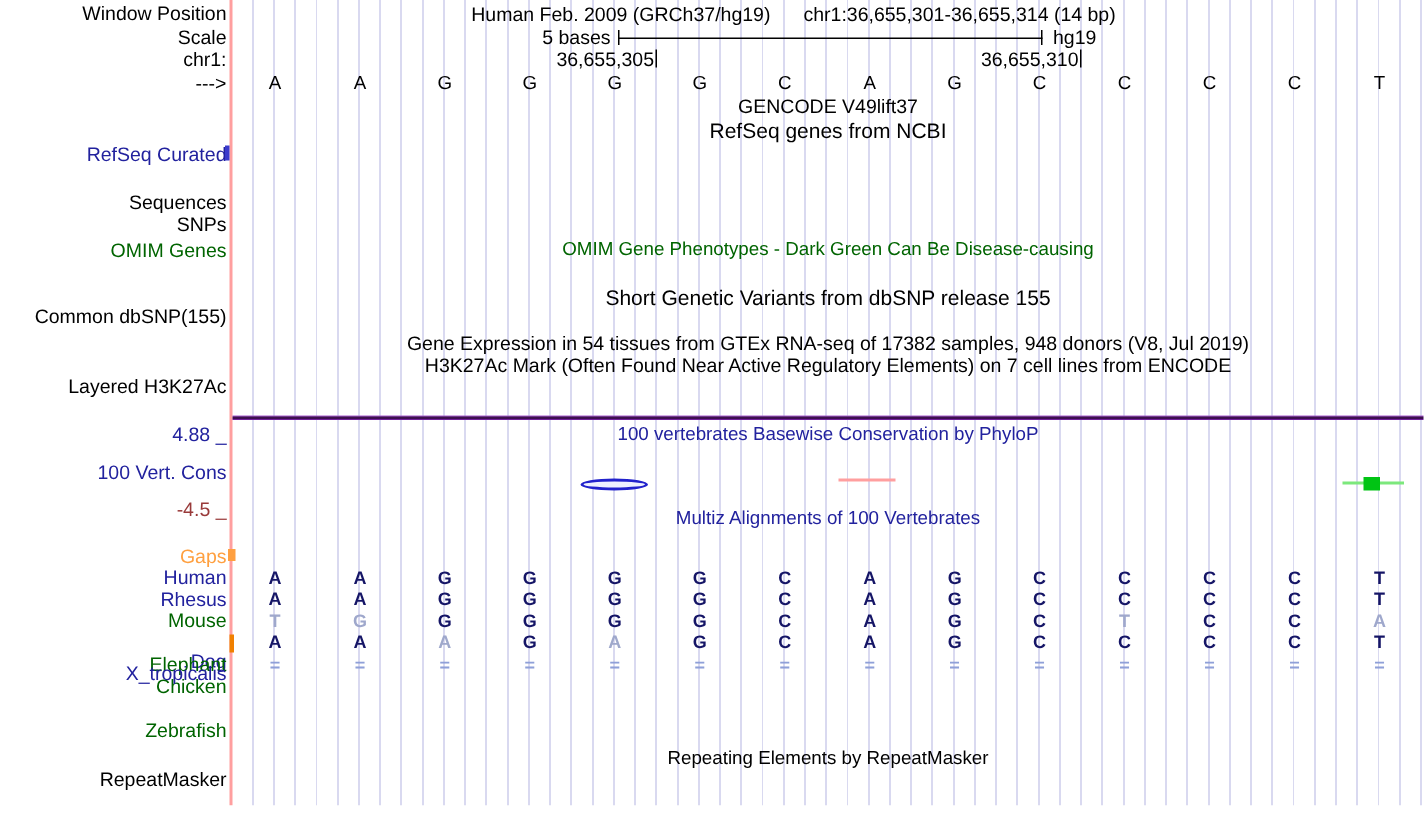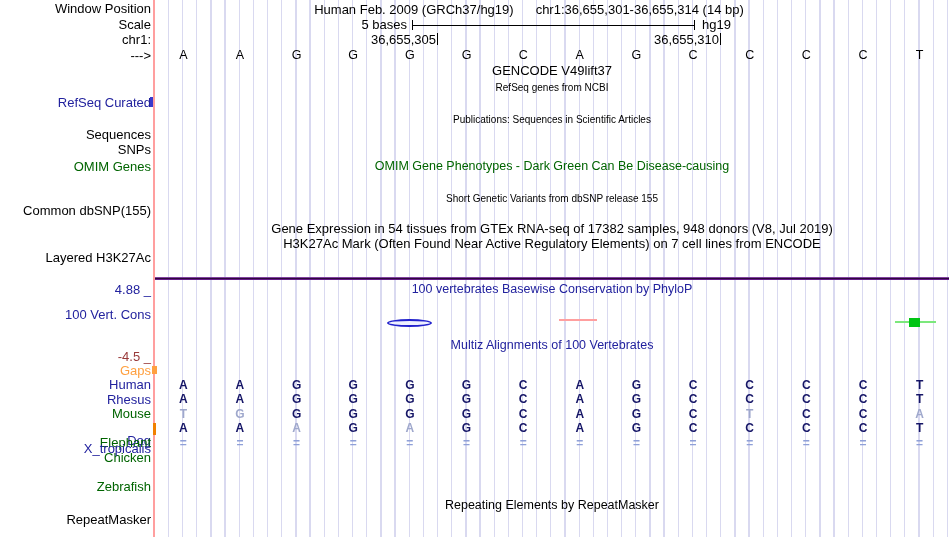--- a/index.html
+++ b/index.html
@@ -8,21 +8,21 @@
   
   .grid{position:absolute;left:155px;top:0;width:794px;height:543px;
         background:repeating-linear-gradient(90deg,transparent 0px,transparent 12.86px,#d9d9f0 12.86px,#d9d9f0 14.16px);}
   .pink-border{position:absolute;left:153px;top:0;width:2px;height:543px;background:#ff9f9f;}
   
   .lbl{position:absolute;right:799px;white-space:nowrap;font-size:13px;line-height:13px;}
   .c-blue{color:#22229e}.c-green{color:#006400}.c-orange{color:#ffa040}
   .c-maroon{color:#993a3a}.c-black{color:#000}
   
   .ct{position:absolute;left:155px;width:794px;text-align:center;white-space:nowrap;line-height:13px;}
-  .f13{font-size:13px}.f12{font-size:12.5px}.f11{font-size:10px}
+  .f13{font-size:13px}.f12{font-size:12.5px}.f11{font-size:14px}
   .hdr{position:absolute;left:155px;width:748px;text-align:center;top:2px;font-size:13px;white-space:nowrap;}
   .hdr .gap{margin-left:22px;}
   
   .rt{position:absolute;text-align:right;font-size:13px;line-height:13px;white-space:nowrap;}
   .tick{position:absolute;width:1px;background:#000;}
   .hline{position:absolute;height:1px;background:#000;}
   
   .bcell{position:absolute;width:56.64px;text-align:center;font-size:12.5px;line-height:13px;color:#000;}
   .acell{position:absolute;width:56.64px;text-align:center;font-size:12px;font-weight:bold;line-height:14px;color:#151566;}
   .acell.faded{color:#9fa8cc;}
@@ -84,21 +84,20 @@
       <span class="bcell" style="left: 623.04px;">C</span>
       <span class="bcell" style="left: 679.68px;">C</span>
       <span class="bcell" style="left: 736.32px;">T</span>
     </div>
 
   <div class="ct f13" style="top:64px">GENCODE V49lift37</div>
   <div class="ct f11" style="top:81px">RefSeq genes from NCBI</div>
   <span class="lbl c-blue" style="top:96px">RefSeq Curated</span>
   <div class="mark-blue"></div>
 
-  <div class="ct f11" style="top:113px">Publications: Sequences in Scientific Articles</div>
   <span class="lbl c-black" style="top:128px">Sequences</span>
   <span class="lbl c-black" style="top:143px">SNPs</span>
 
   <span class="lbl c-green" style="top:160px">OMIM Genes</span>
   <div class="ct f12 c-green" style="top:160px">OMIM Gene Phenotypes - Dark Green Can Be Disease-causing</div>
 
   <div class="ct f11" style="top:192px">Short Genetic Variants from dbSNP release 155</div>
   <span class="lbl c-black" style="top:204px">Common dbSNP(155)</span>
 
   <div class="ct f13" style="top:222px">Gene Expression in 54 tissues from GTEx RNA-seq of 17382 samples, 948 donors (V8, Jul 2019)</div>
@@ -106,21 +105,21 @@
   <span class="lbl c-black" style="top:251px">Layered H3K27Ac</span>
 
   <div class="cons-line"></div>
   <span class="lbl c-blue" style="top:283px">4.88 _</span>
   <div class="ct f12 c-blue" style="top:283px">100 vertebrates Basewise Conservation by PhyloP</div>
   <span class="lbl c-blue" style="top:308px">100 Vert. Cons</span>
   <div class="cons-ellipse"></div>
   <div class="cons-red"></div>
   <div class="cons-greenline"></div>
   <div class="cons-greensq"></div>
-  <span class="lbl c-maroon" style="top:350px">-4.5 _</span>
+  <span class="lbl c-maroon" style="top:333px">-4.5 _</span>
 
   <div class="ct f12 c-blue" style="top:339px">Multiz Alignments of 100 Vertebrates</div>
   <span class="lbl c-orange" style="top:364px">Gaps</span>
   <div class="mark-orange-gaps"></div>
   <span class="lbl c-blue" style="top:378px">Human</span>
   <span class="lbl c-blue" style="top:393px">Rhesus</span>
   <span class="lbl c-green" style="top:407px">Mouse</span>
   <span class="lbl c-blue" style="top:434px">Dog</span>
   <div class="mark-orange-dog"></div>
   <span class="lbl c-green" style="top:436px">Elephant</span>

